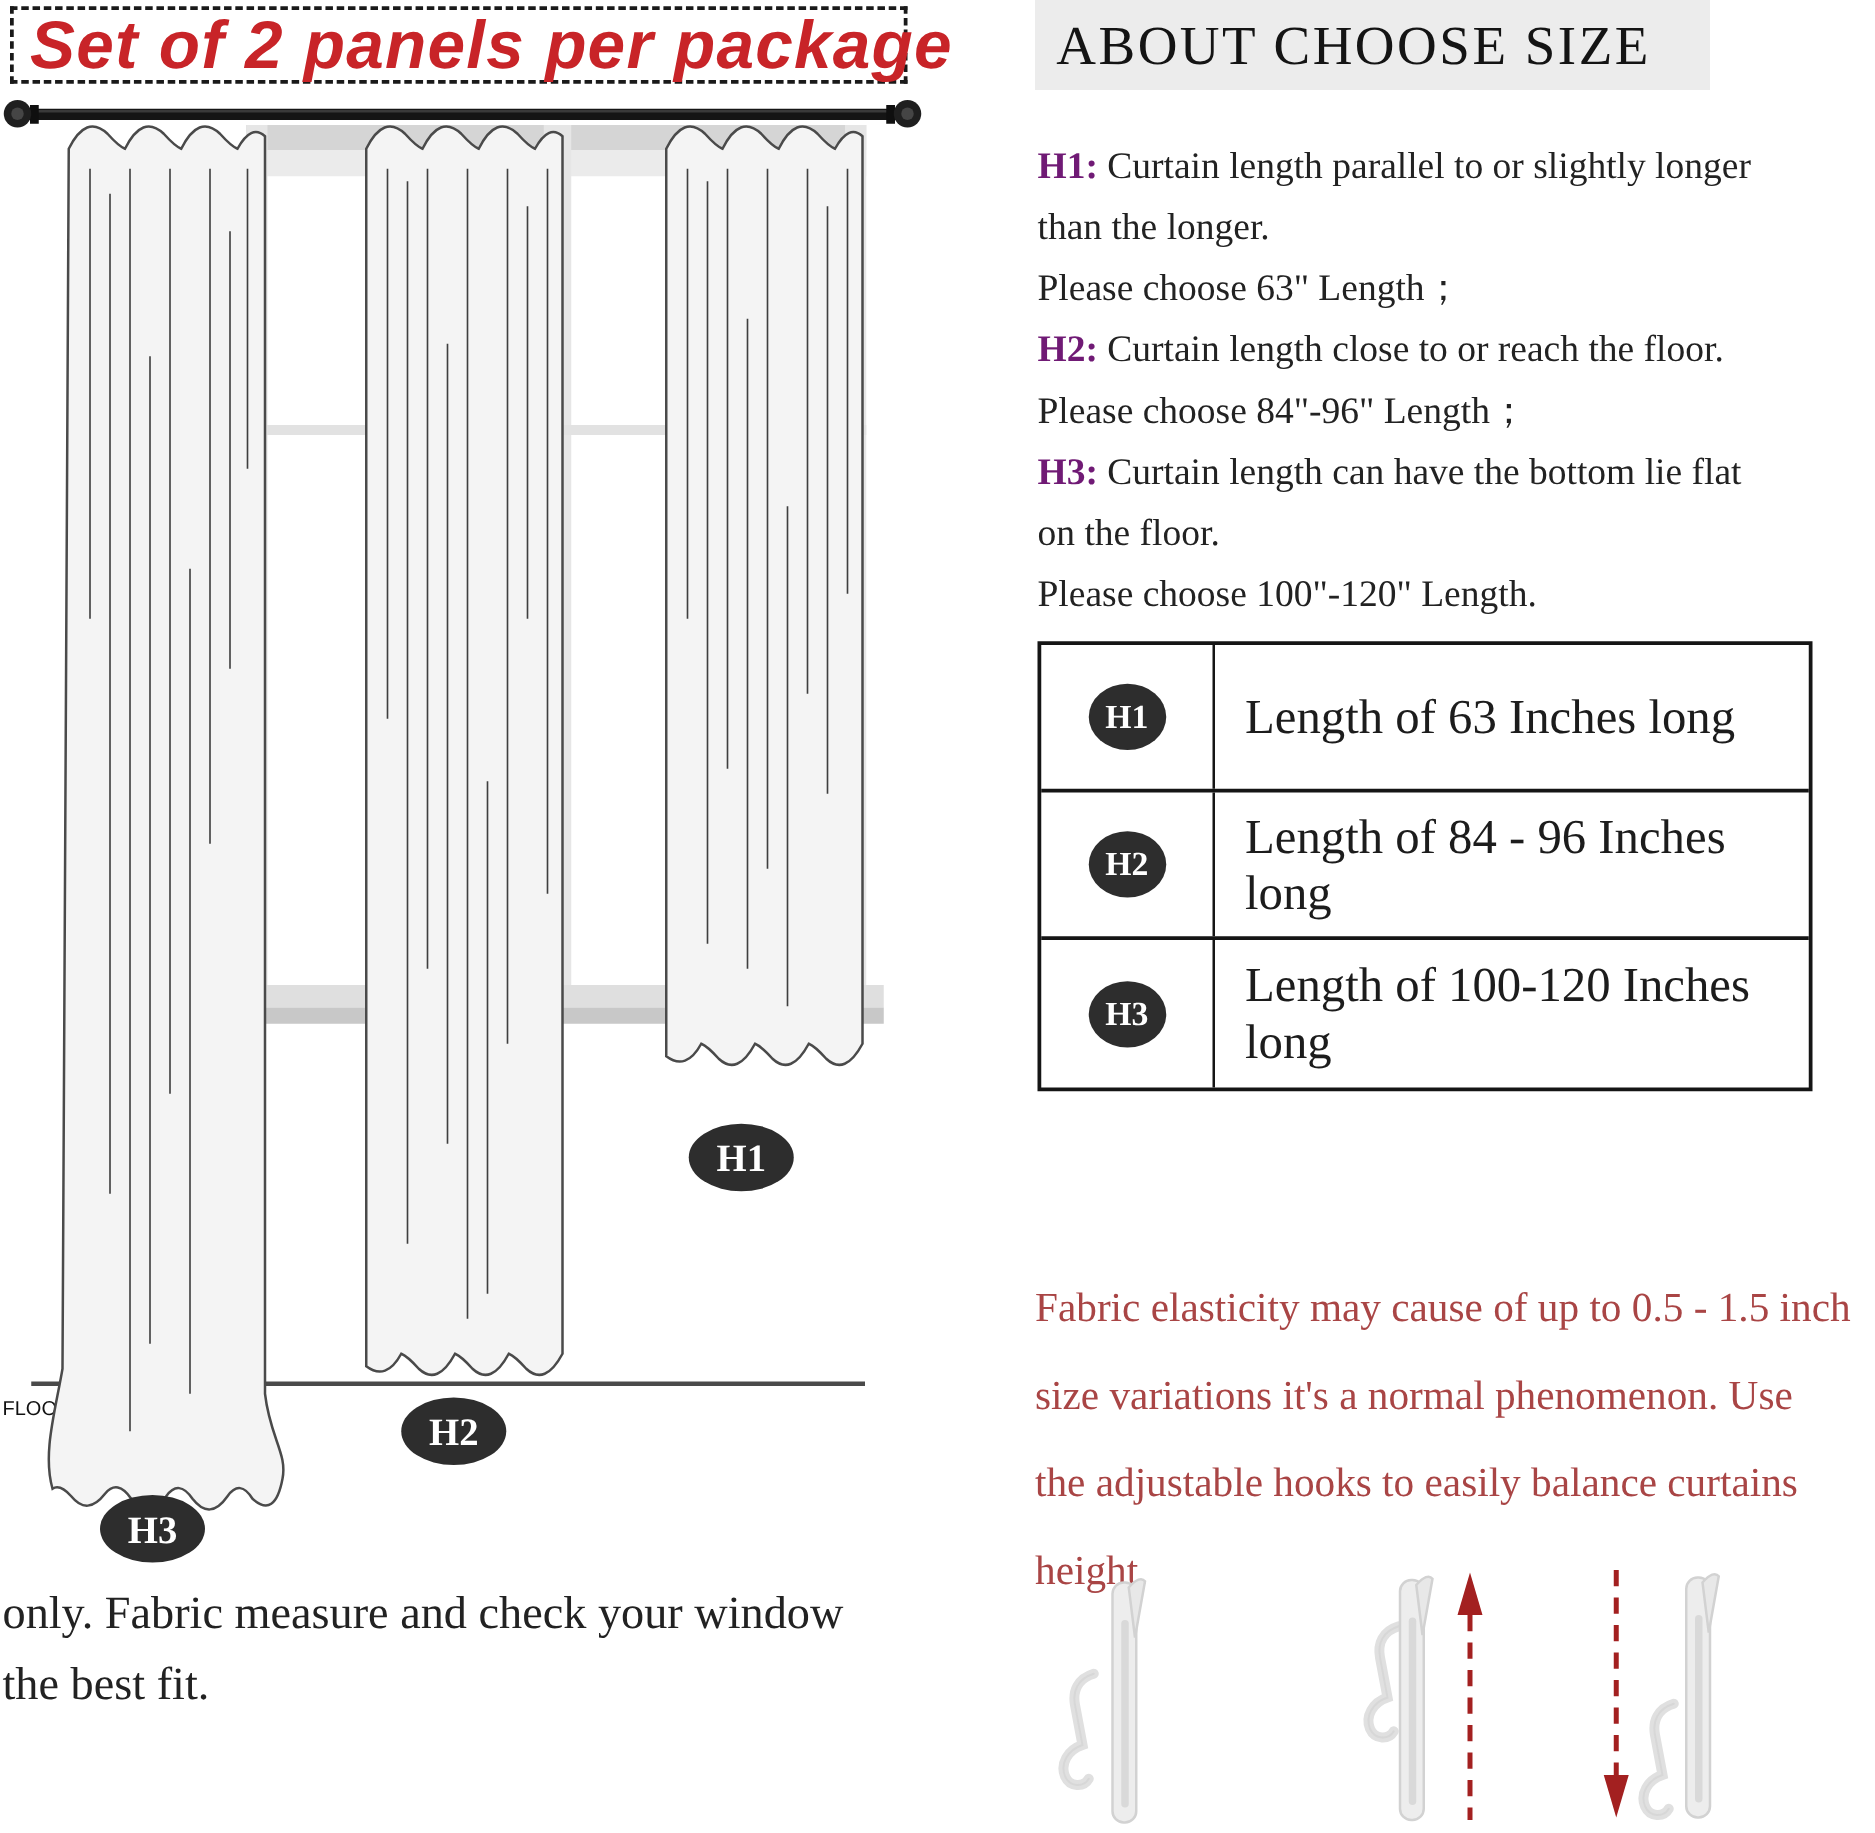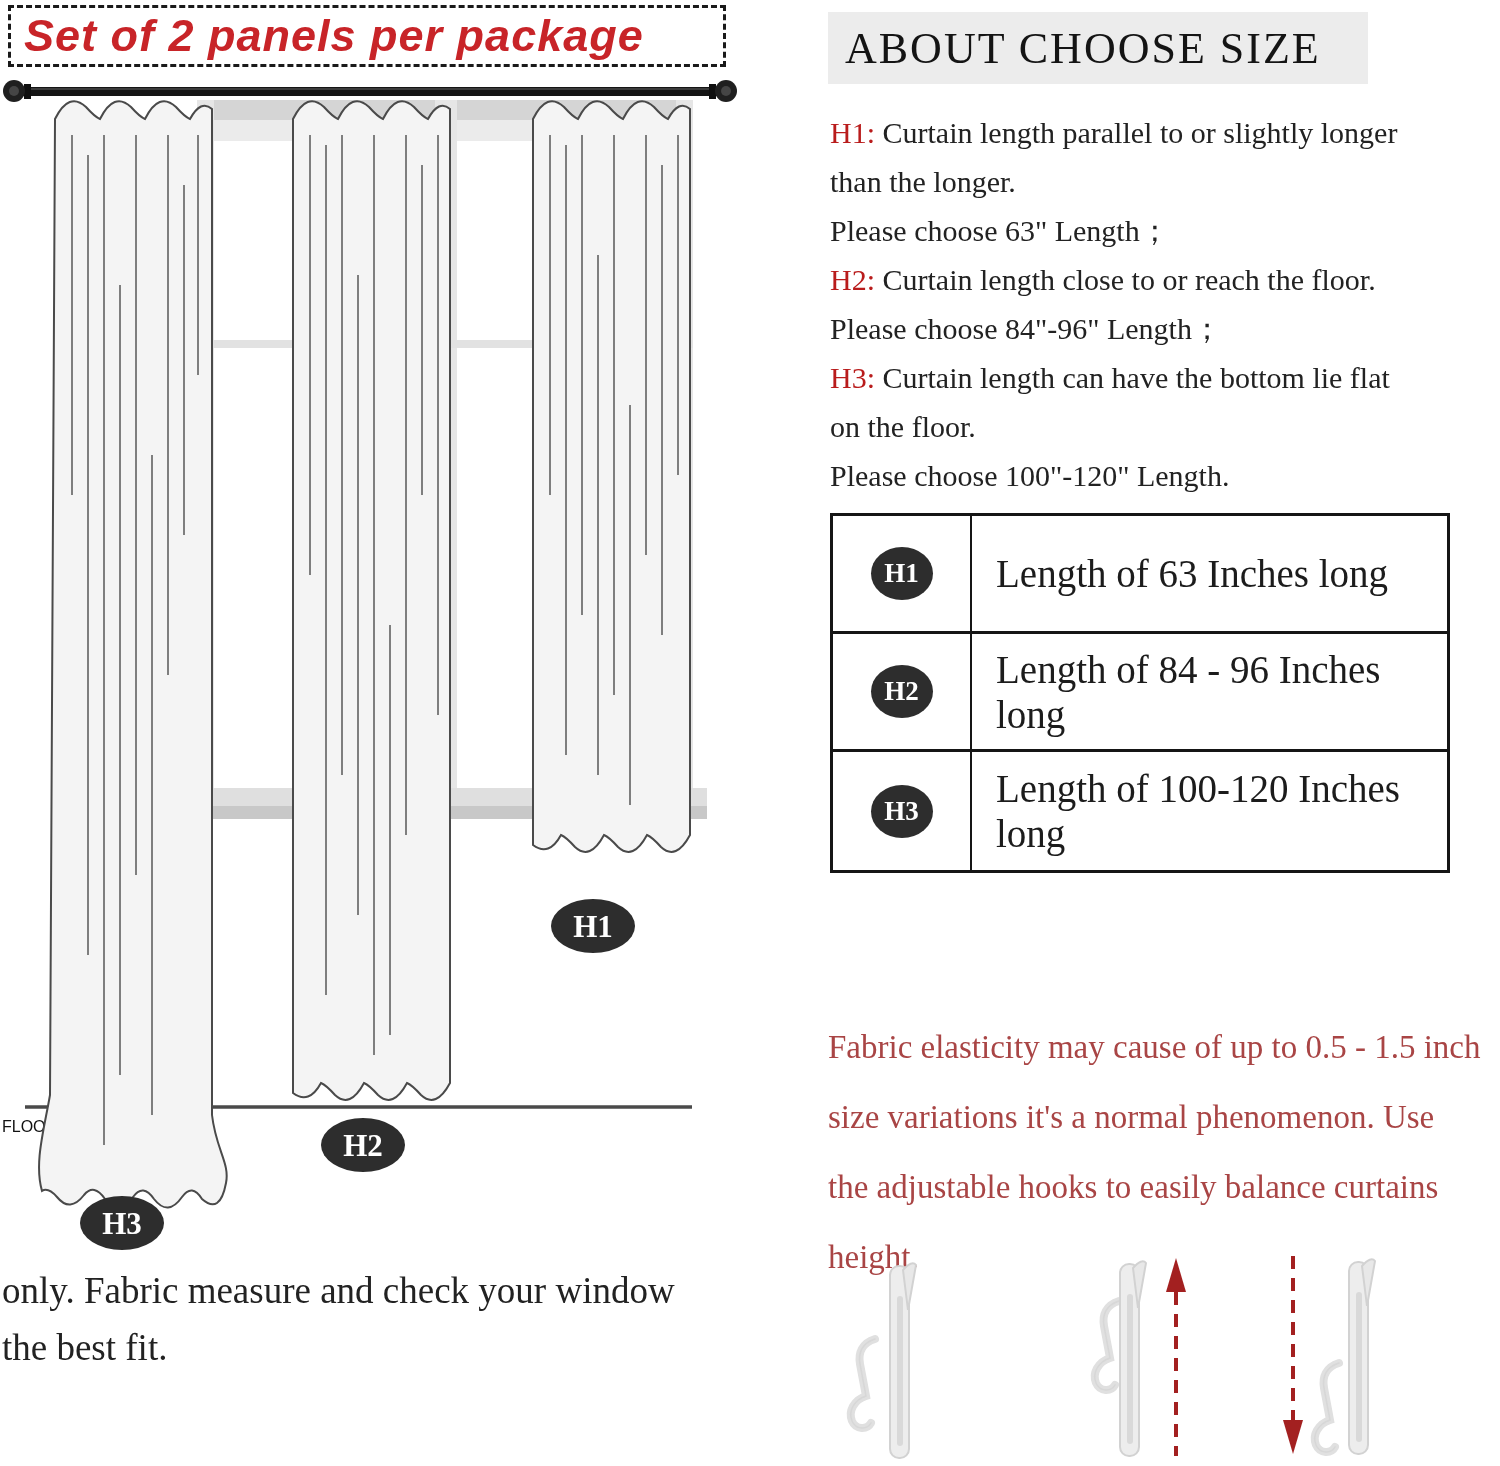--- a/index.html
+++ b/index.html
@@ -3,34 +3,34 @@
 <meta charset="utf-8">
 <style>
   html,body{margin:0;padding:0;background:#fff;}
   .canvas{position:relative;width:1500px;height:1466px;background:#ffffff;overflow:hidden;
           font-family:"Liberation Serif", serif;color:#1e1e1e;}
 
   
   .banner{position:absolute;left:8px;top:5px;width:712px;height:56px;
           border:3px dashed #1a1a1a;display:flex;align-items:center;}
   .banner-text{font-family:"Liberation Sans", sans-serif;font-style:italic;font-weight:bold;
-               font-size:45px;color:#c82428;padding-left:13px;letter-spacing:1px;white-space:nowrap;}
+               font-size:54px;color:#c82428;padding-left:13px;letter-spacing:1px;white-space:nowrap;}
 
   .illustration{position:absolute;left:0;top:75px;width:760px;height:1190px;}
 
   .footnote{position:absolute;left:2px;top:1262px;width:690px;
             font-size:37px;line-height:57px;color:#222;}
 
   
-  .about-header{position:absolute;left:828px;top:12px;width:540px;height:72px;background:#ececec;
+  .about-header{position:absolute;left:828px;top:0;width:540px;height:72px;background:#ececec;
                 display:flex;align-items:center;}
   .about-title{font-size:44px;letter-spacing:2px;color:#141414;padding-left:17px;white-space:nowrap;}
 
   .size-info{position:absolute;left:830px;top:108px;width:672px;font-size:30px;line-height:49px;color:#222;}
-  .size-info b{font-weight:normal;color:#b91c1c;}
+  .size-info b{font-weight:bold;color:#701a75;}
 
   .size-table{position:absolute;left:830px;top:513px;width:620px;height:360px;
               border:3px solid #151515;display:grid;grid-template-rows:1fr 1fr 1fr;box-sizing:border-box;}
   .size-row{display:grid;grid-template-columns:139px 1fr;border-bottom:3px solid #151515;}
   .size-row:last-child{border-bottom:none;}
   .size-cell-badge{border-right:2px solid #151515;display:flex;align-items:center;justify-content:center;}
   .oval{width:62px;height:53px;border-radius:50%;background:#2d2d2d;color:#fff;
         display:flex;align-items:center;justify-content:center;font-size:27px;font-weight:bold;}
   .size-cell-text{display:flex;align-items:center;padding-left:24px;font-size:39px;color:#1c1c1c;}
 

